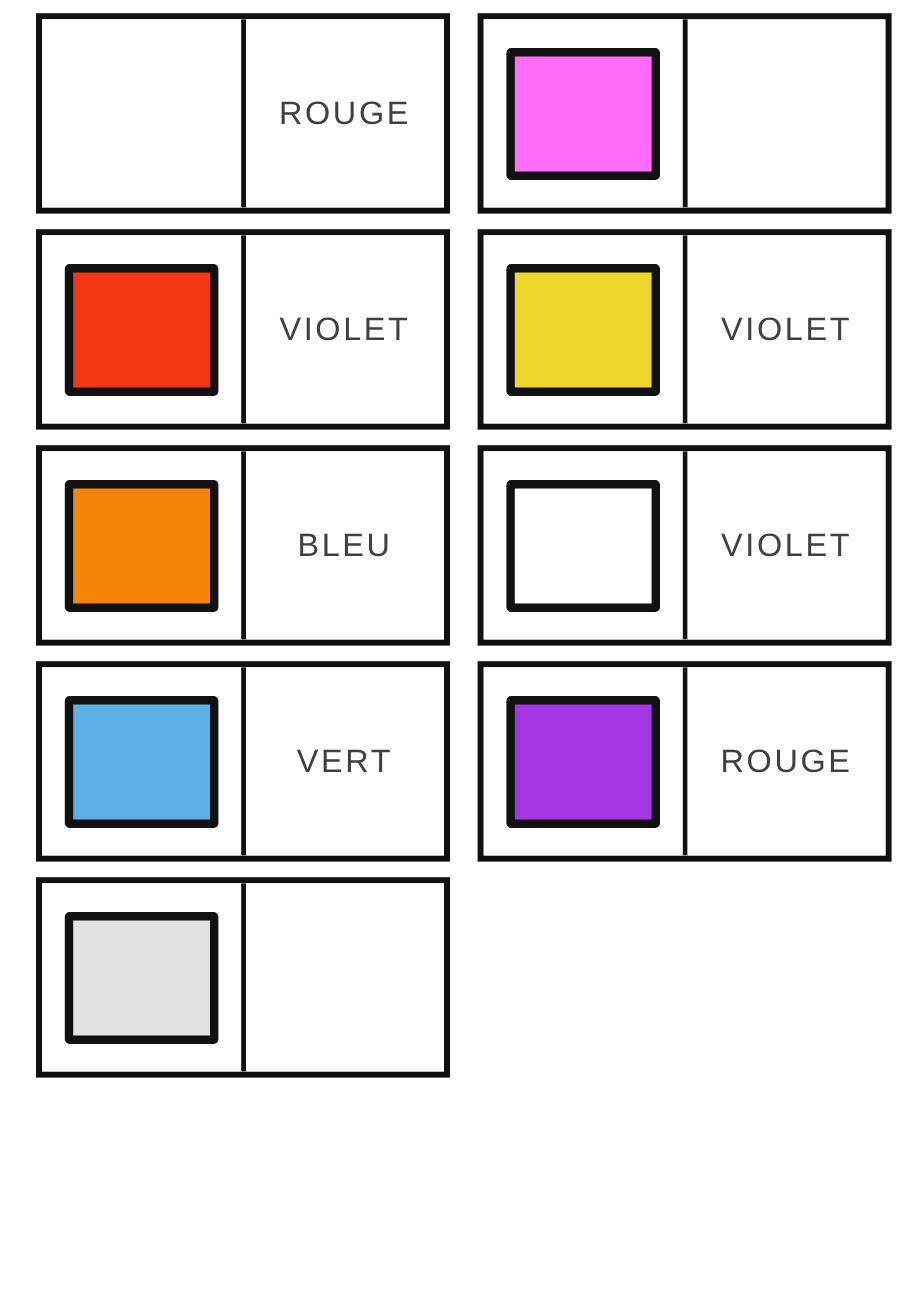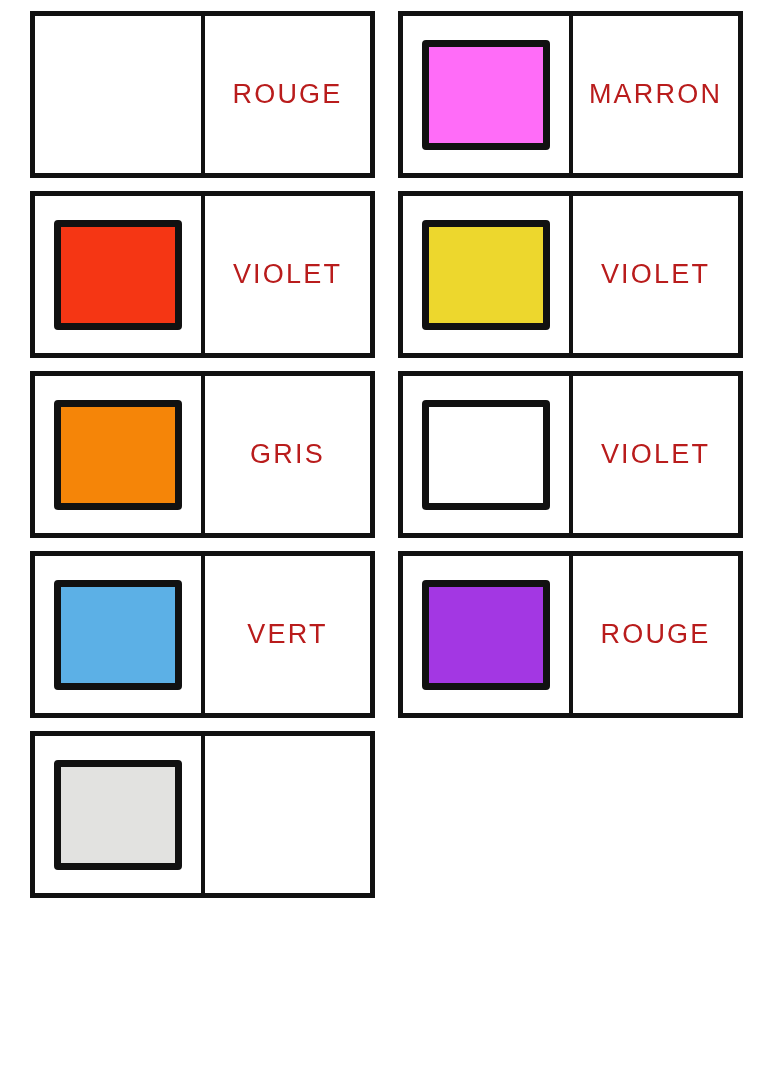--- a/index.html
+++ b/index.html
@@ -73,43 +73,40 @@
     border-width: 0;
     width: 136px;
     height: 118px;
     border-radius: 5px;
   }
 
   .card-label {
     font-family: "Liberation Sans", sans-serif;
     font-size: 27px;
     letter-spacing: 2.2px;
-    color: #b91c1c;
+    color: #404040;
     font-weight: 400;
     line-height: 1;
     white-space: nowrap;
     text-align: center;
   }
 </style>
 </head>
 <body>
 
 <div class="sheet" id="sheet">
     <div class="card">
       <div class="card-swatch-cell"></div>
       <div class="card-label-cell">
         <span class="card-label">ROUGE</span>
       </div>
     </div>
     <div class="card">
       <div class="card-swatch-cell">
         <div class="swatch" style="background: rgb(255, 108, 248);"></div>
-      </div>
-      <div class="card-label-cell">
-        <span class="card-label">MARRON</span>
       </div>
     </div>
     <div class="card">
       <div class="card-swatch-cell">
         <div class="swatch" style="background: rgb(245, 54, 20);"></div>
       </div>
       <div class="card-label-cell">
         <span class="card-label">VIOLET</span>
       </div>
     </div>
@@ -119,21 +116,21 @@
       </div>
       <div class="card-label-cell">
         <span class="card-label">VIOLET</span>
       </div>
     </div>
     <div class="card">
       <div class="card-swatch-cell">
         <div class="swatch" style="background: rgb(245, 133, 8);"></div>
       </div>
       <div class="card-label-cell">
-        <span class="card-label">GRIS</span>
+        <span class="card-label">BLEU</span>
       </div>
     </div>
     <div class="card">
       <div class="card-swatch-cell">
         <div class="swatch" style="background: rgb(255, 255, 255);"></div>
       </div>
       <div class="card-label-cell">
         <span class="card-label">VIOLET</span>
       </div>
     </div>

